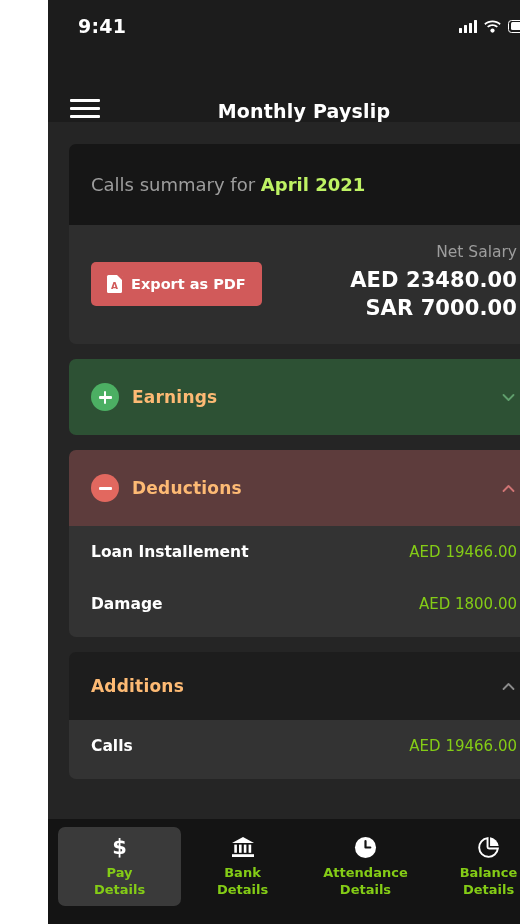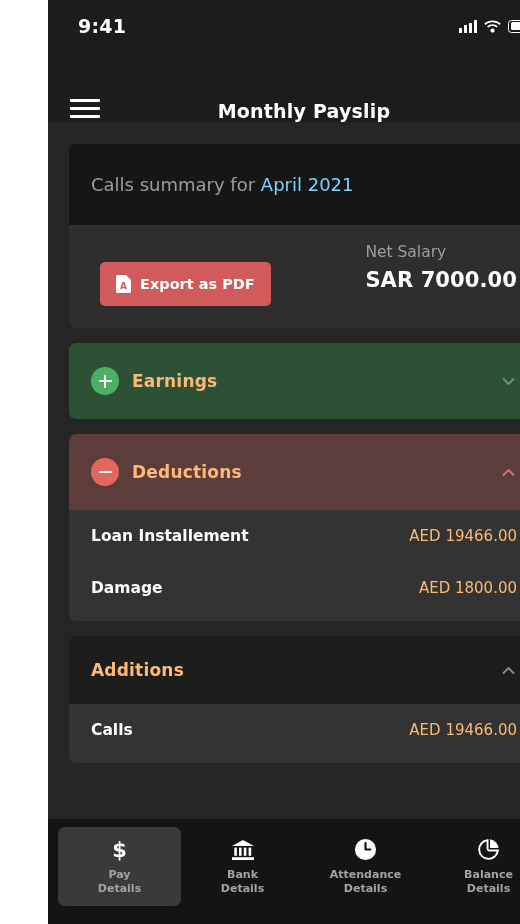--- a/index.html
+++ b/index.html
@@ -106,21 +106,21 @@
   }
 
   .summary-top {
     background: #161616;
     padding: 30px 22px;
   }
   .summary-top-text {
     color: #9d9d9d;
     font-size: 18px;
   }
-  .summary-top-text b { color: #7dd3fc; font-weight: normal; }
+  .summary-top-text b { color: #bef264; font-weight: bold; }
 
   .summary-bottom {
     background: #2e2e2e;
     padding: 18px 22px 22px 22px;
     display: flex;
     align-items: flex-start;
     justify-content: space-between;
   }
   .pdf-btn {
     margin-top: 19px;
@@ -129,21 +129,20 @@
     border-radius: 5px;
     color: #ffffff;
     font-family: inherit;
     font-size: 14.5px;
     font-weight: bold;
     padding: 13px 16px;
     display: flex;
     align-items: center;
     gap: 9px;
     cursor: pointer;
-    margin-left: 9px;
   }
   .pdf-glyph {
     width: 15px; height: 18px;
     background: #ffffff;
     border-radius: 1.5px;
     position: relative;
     flex: none;
     display: flex;
     align-items: flex-end;
     justify-content: center;
@@ -157,21 +156,21 @@
     border-color: transparent #d15a5a transparent transparent;
   }
   .pdf-glyph::after {
     content: "A";
     font-size: 9px;
     line-height: 1;
     color: #d15a5a;
     font-weight: bold;
     padding-bottom: 2px;
   }
-  .net-wrap { text-align: left; }
+  .net-wrap { text-align: right; }
   .net-label {
     color: #9d9d9d;
     font-size: 15.5px;
     margin-bottom: 6px;
   }
   .net-amount {
     color: #ffffff;
     font-size: 21px;
     font-weight: bold;
     line-height: 1.32;
@@ -230,21 +229,21 @@
     justify-content: space-between;
     padding: 17px 22px;
     gap: 40px;
   }
   .row-label {
     color: #ffffff;
     font-size: 15.5px;
     font-weight: bold;
   }
   .row-value {
-    color: #fdba74;
+    color: #84cc16;
     font-size: 15px;
   }
   .sec-body .row:last-child { padding-bottom: 24px; }
 
   
   .bottomnav {
     position: absolute;
     left: 0; bottom: 0;
     width: 100%;
     height: 105px;
@@ -268,22 +267,22 @@
   .navicon {
     height: 24px;
     display: flex;
     align-items: center;
     justify-content: center;
     color: #ffffff;
     font-size: 21px;
     font-weight: bold;
   }
   .navlabel {
-    color: #a3a3a3;
-    font-size: 11px;
+    color: #84cc16;
+    font-size: 13px;
     font-weight: bold;
     text-align: center;
     line-height: 1.25;
   }
 </style>
 </head>
 <body>
 
 <div id="screen">
 
@@ -322,20 +321,21 @@
       <div class="summary-top">
         <div class="summary-top-text"><span>Calls summary for </span><b>April 2021</b></div>
       </div>
       <div class="summary-bottom">
         <button class="pdf-btn">
           <span class="pdf-glyph"></span>
           <span>Export as PDF</span>
         </button>
         <div class="net-wrap">
           <div class="net-label">Net Salary</div>
+          <div class="net-amount">AED 23480.00</div>
           <div class="net-amount">SAR 7000.00</div>
         </div>
       </div>
     </div>
 
     <div class="section">
       <div class="sec-head earnings">
         <span class="sec-badge plus">
           <i class="h"></i>
             <i class="v"></i>

